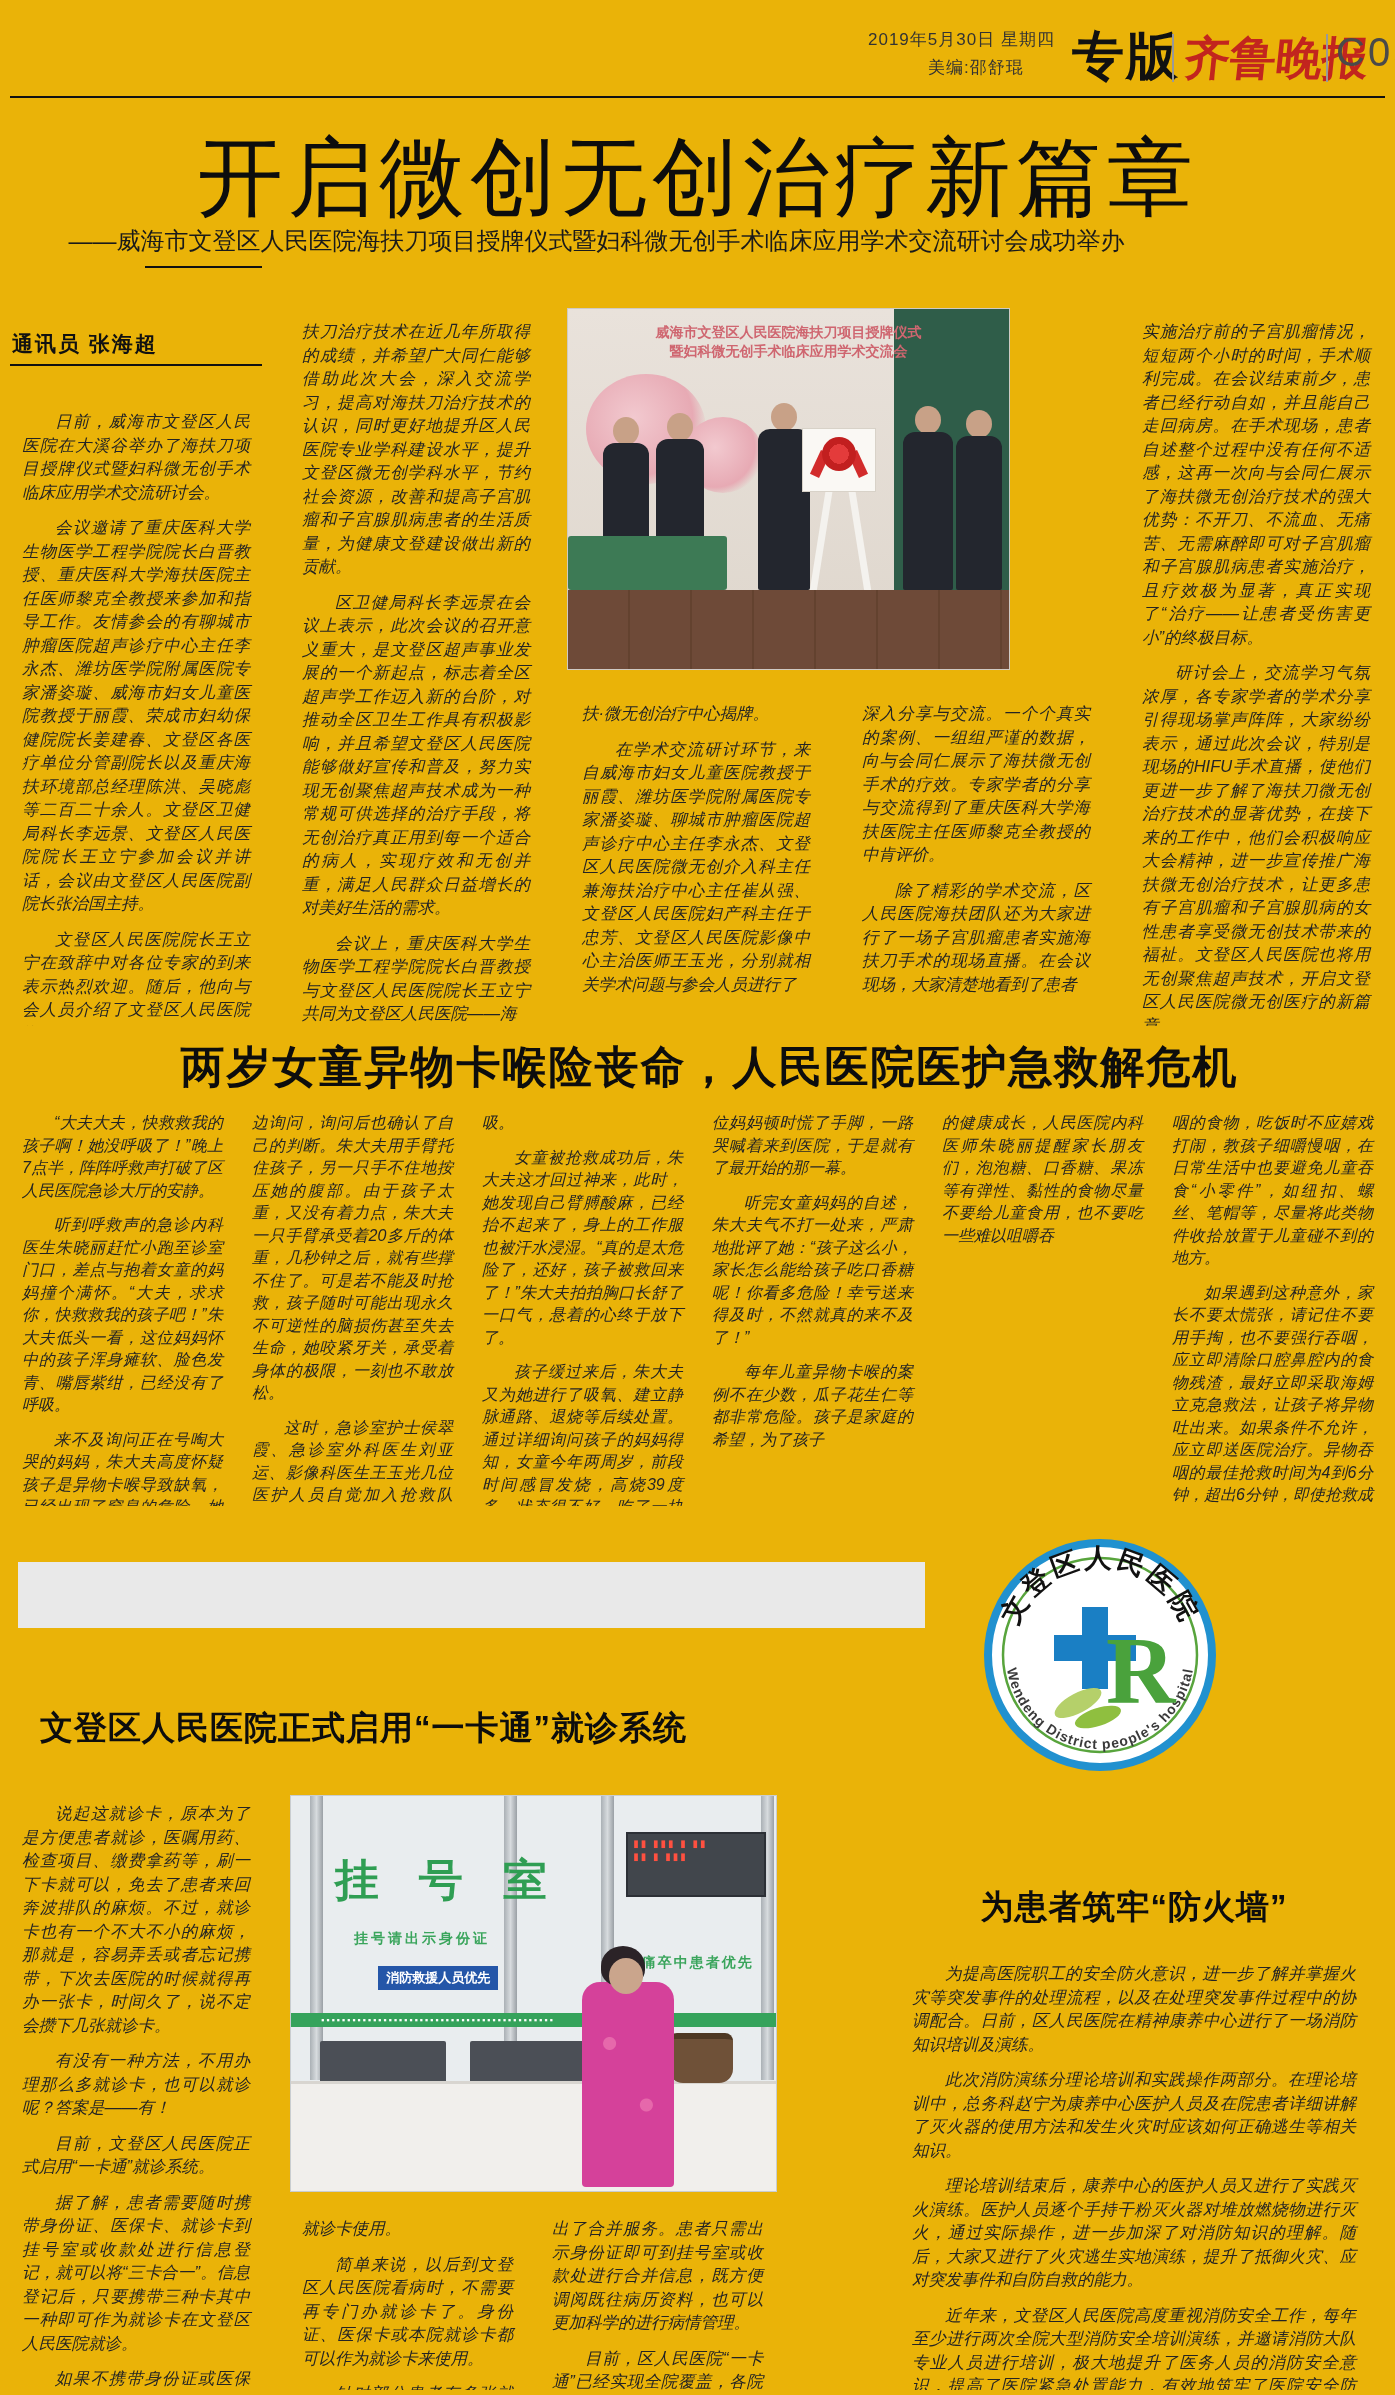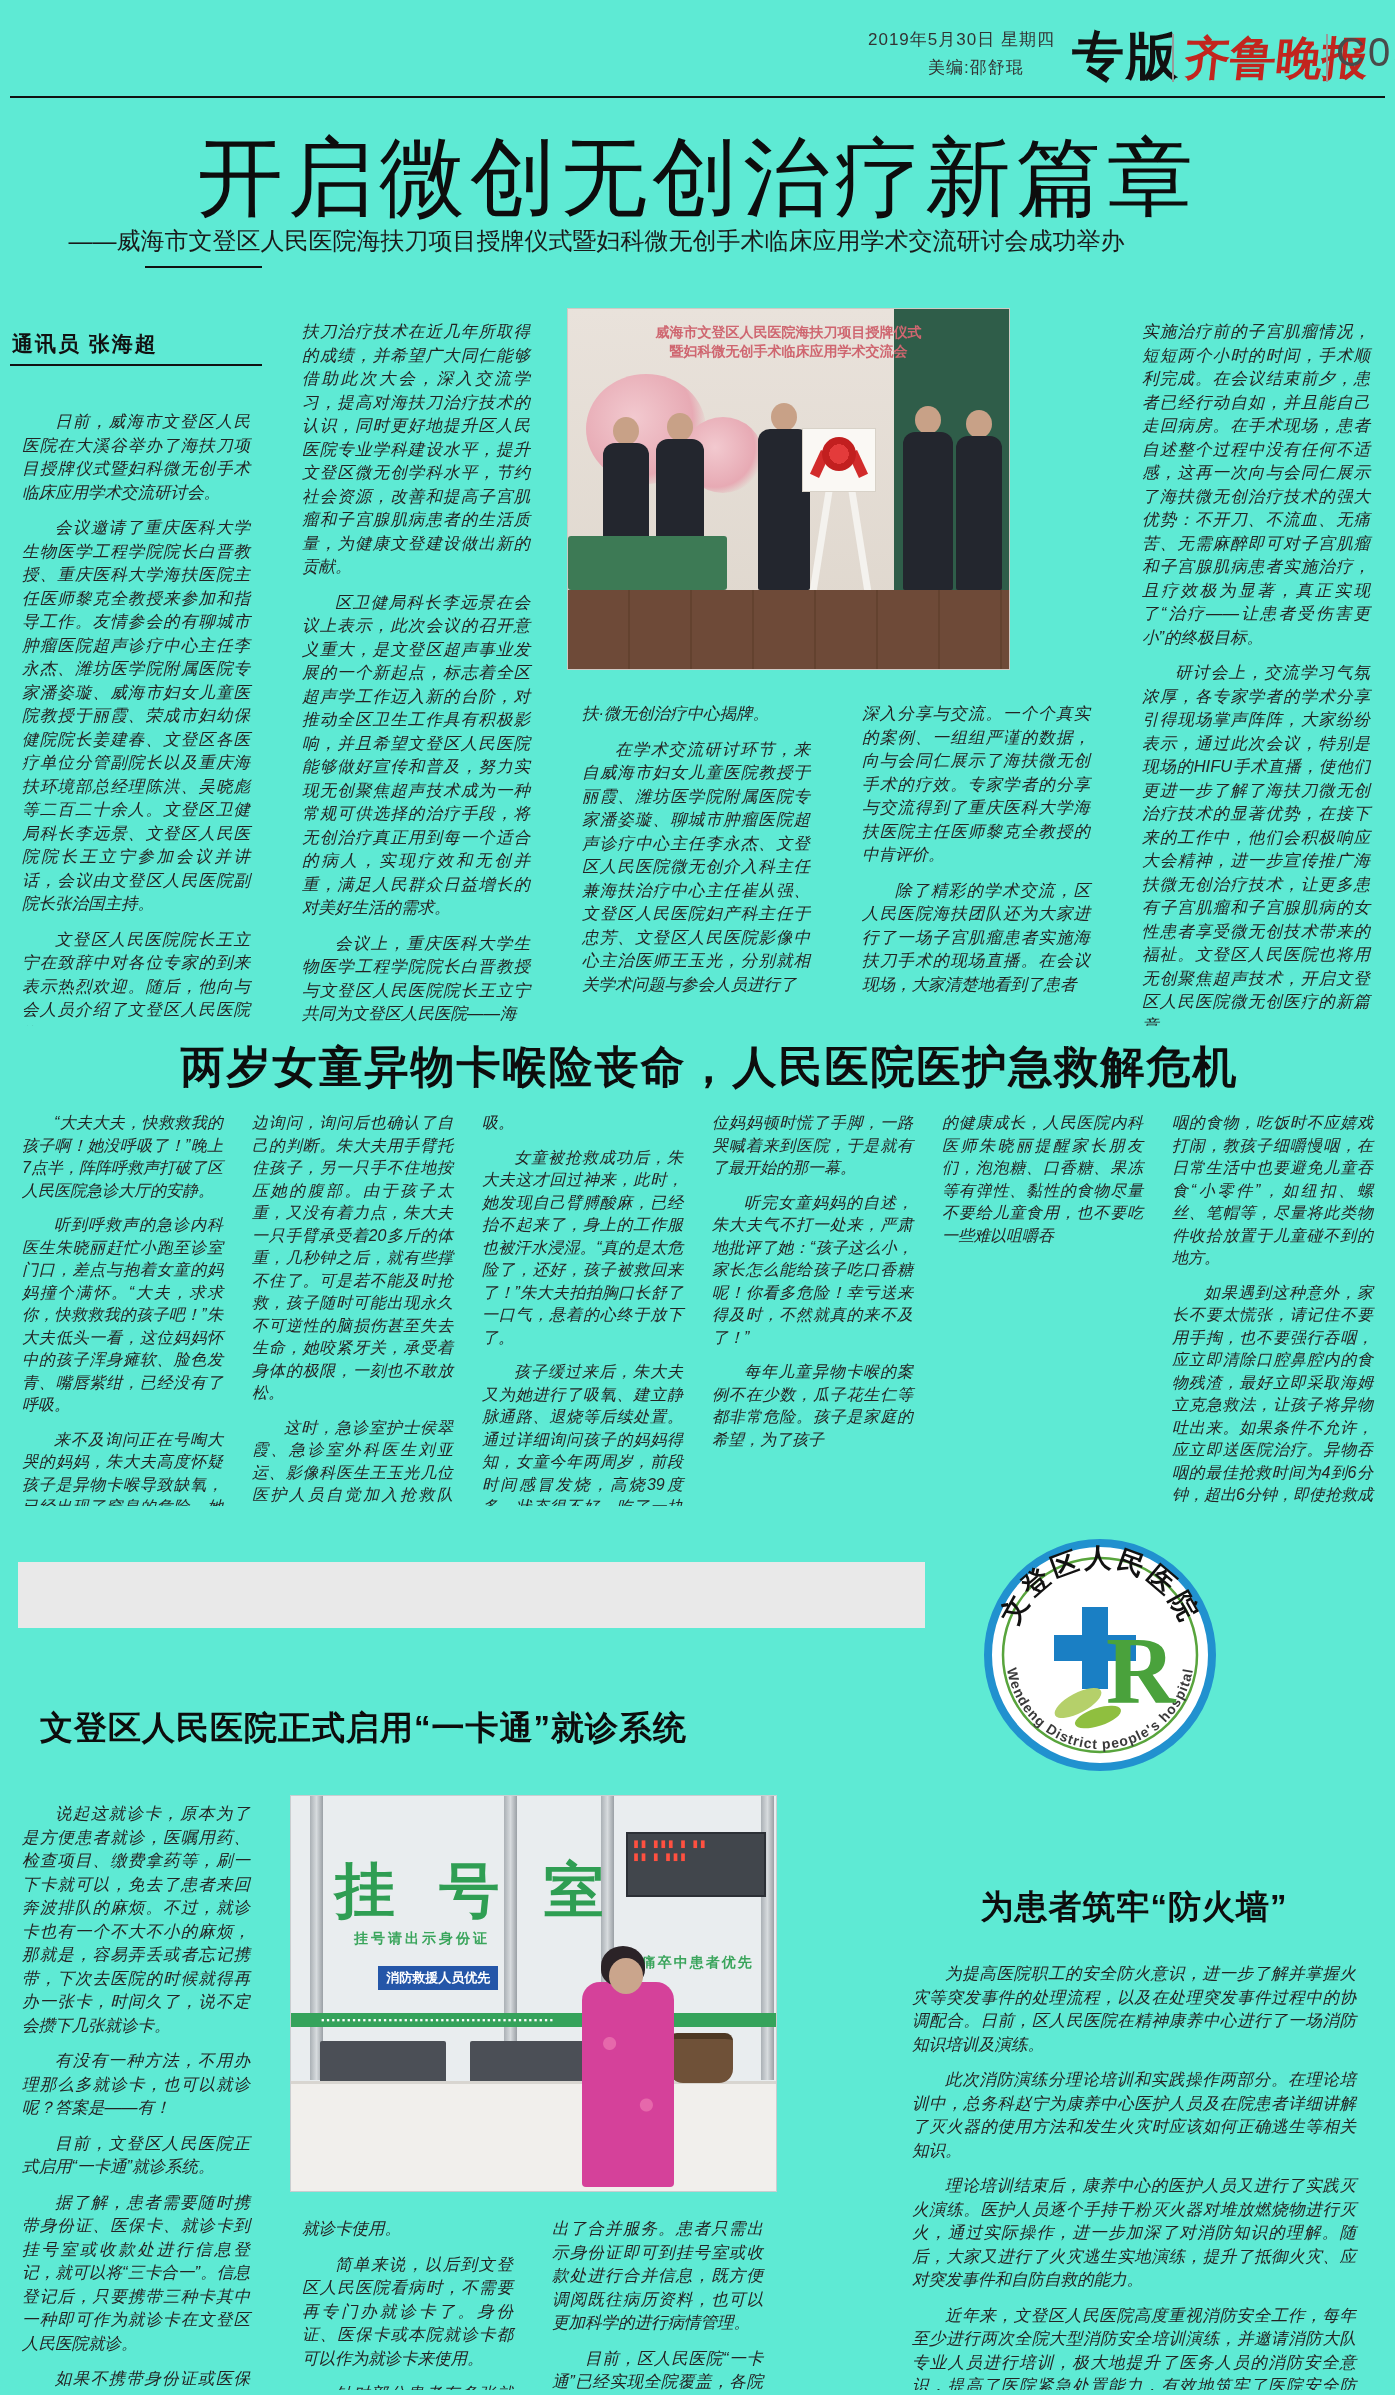--- a/index.html
+++ b/index.html
@@ -1,16 +1,16 @@
 <!DOCTYPE html>
 <html><head>
 <meta charset="utf-8">
 <style>
   html,body{margin:0;padding:0;background:#e0e0e0;}
-  #page{position:relative;width:1395px;height:2395px;background:#5eead4;margin:0 auto;
+  #page{position:relative;width:1395px;height:2395px;background:#eab308;margin:0 auto;
         font-family:"Liberation Sans","DejaVu Sans",sans-serif;color:#222;overflow:hidden;}
   .abs{position:absolute;}
   
   .hdr-small{font-size:17px;color:#333;letter-spacing:1px;}
   .hdr-section{font-size:52px;font-weight:900;color:#111;letter-spacing:2px;}
   .hdr-mast{font-size:46px;font-weight:900;color:#c2251e;font-family:"Liberation Serif","DejaVu Serif",serif;transform:skewX(-6deg);}
   .hdr-page{font-size:40px;color:#4a4a4a;letter-spacing:3px;}
   .hdr-div{width:2px;background:#999;}
   .rule{background:#111;}
   
@@ -35,21 +35,21 @@
   .person .torso{position:absolute;left:0;top:26px;width:100%;bottom:0;border-radius:12px 12px 2px 2px;background:#23262e;}
   .easel-leg{position:absolute;width:7px;background:#f4f2ee;}
   .plaque{position:absolute;background:#faf8f4;border:1px solid #d8d2c8;}
   .rosette{position:absolute;width:34px;height:34px;border-radius:50%;background:radial-gradient(circle,#e43b3b 0 40%,#c21f1f 41% 100%);}
   .ribbon{position:absolute;width:10px;height:26px;background:#d22b2b;}
   .p1-table{position:absolute;left:0;bottom:22%;width:36%;height:15%;background:#3d7a55;border-radius:3px;}
   .p1-floor{position:absolute;left:0;bottom:0;width:100%;height:22%;background:repeating-linear-gradient(90deg,#6e4a38 0 60px,#63422f 60px 62px);}
   
   .photo2{background:#e9edef;overflow:hidden;border:1px solid #c9cdd0;}
   .frame-v{position:absolute;top:0;bottom:28%;width:13px;background:linear-gradient(90deg,#aab0b5,#d7dbde,#9aa0a5);}
-  .p2-signmain{position:absolute;color:#2f9e53;font-weight:900;font-size:60px;letter-spacing:14px;}
+  .p2-signmain{position:absolute;color:#2f9e53;font-weight:900;font-size:44px;letter-spacing:14px;}
   .p2-signsub{position:absolute;color:#3aa55c;font-size:14px;font-weight:700;letter-spacing:3px;}
   .p2-signblue{position:absolute;background:#2456a8;color:#fff;font-size:13px;font-weight:700;padding:3px 8px;}
   .p2-signright{position:absolute;color:#3aa55c;font-size:14px;font-weight:700;letter-spacing:2px;}
   .p2-led{position:absolute;background:#41464c;border:2px solid #2c3036;color:#ff5040;font-size:10px;line-height:13px;overflow:hidden;padding:3px 5px;letter-spacing:2px;}
   .p2-strip{position:absolute;left:0;width:100%;height:14px;background:#35a35b;color:#ffffff;font-size:9px;line-height:14px;letter-spacing:2px;white-space:nowrap;overflow:hidden;padding-left:30px;}
   .p2-counter{position:absolute;left:0;bottom:0;width:100%;height:27%;background:#f1efec;border-top:3px solid #d8d5d0;}
   .p2-opening{position:absolute;background:#4b4f56;border-radius:2px;}
   .p2-woman-body{position:absolute;background:
      radial-gradient(circle at 30% 30%, #e668ab 0 6px, transparent 7px),
      radial-gradient(circle at 70% 60%, #e668ab 0 6px, transparent 7px),

